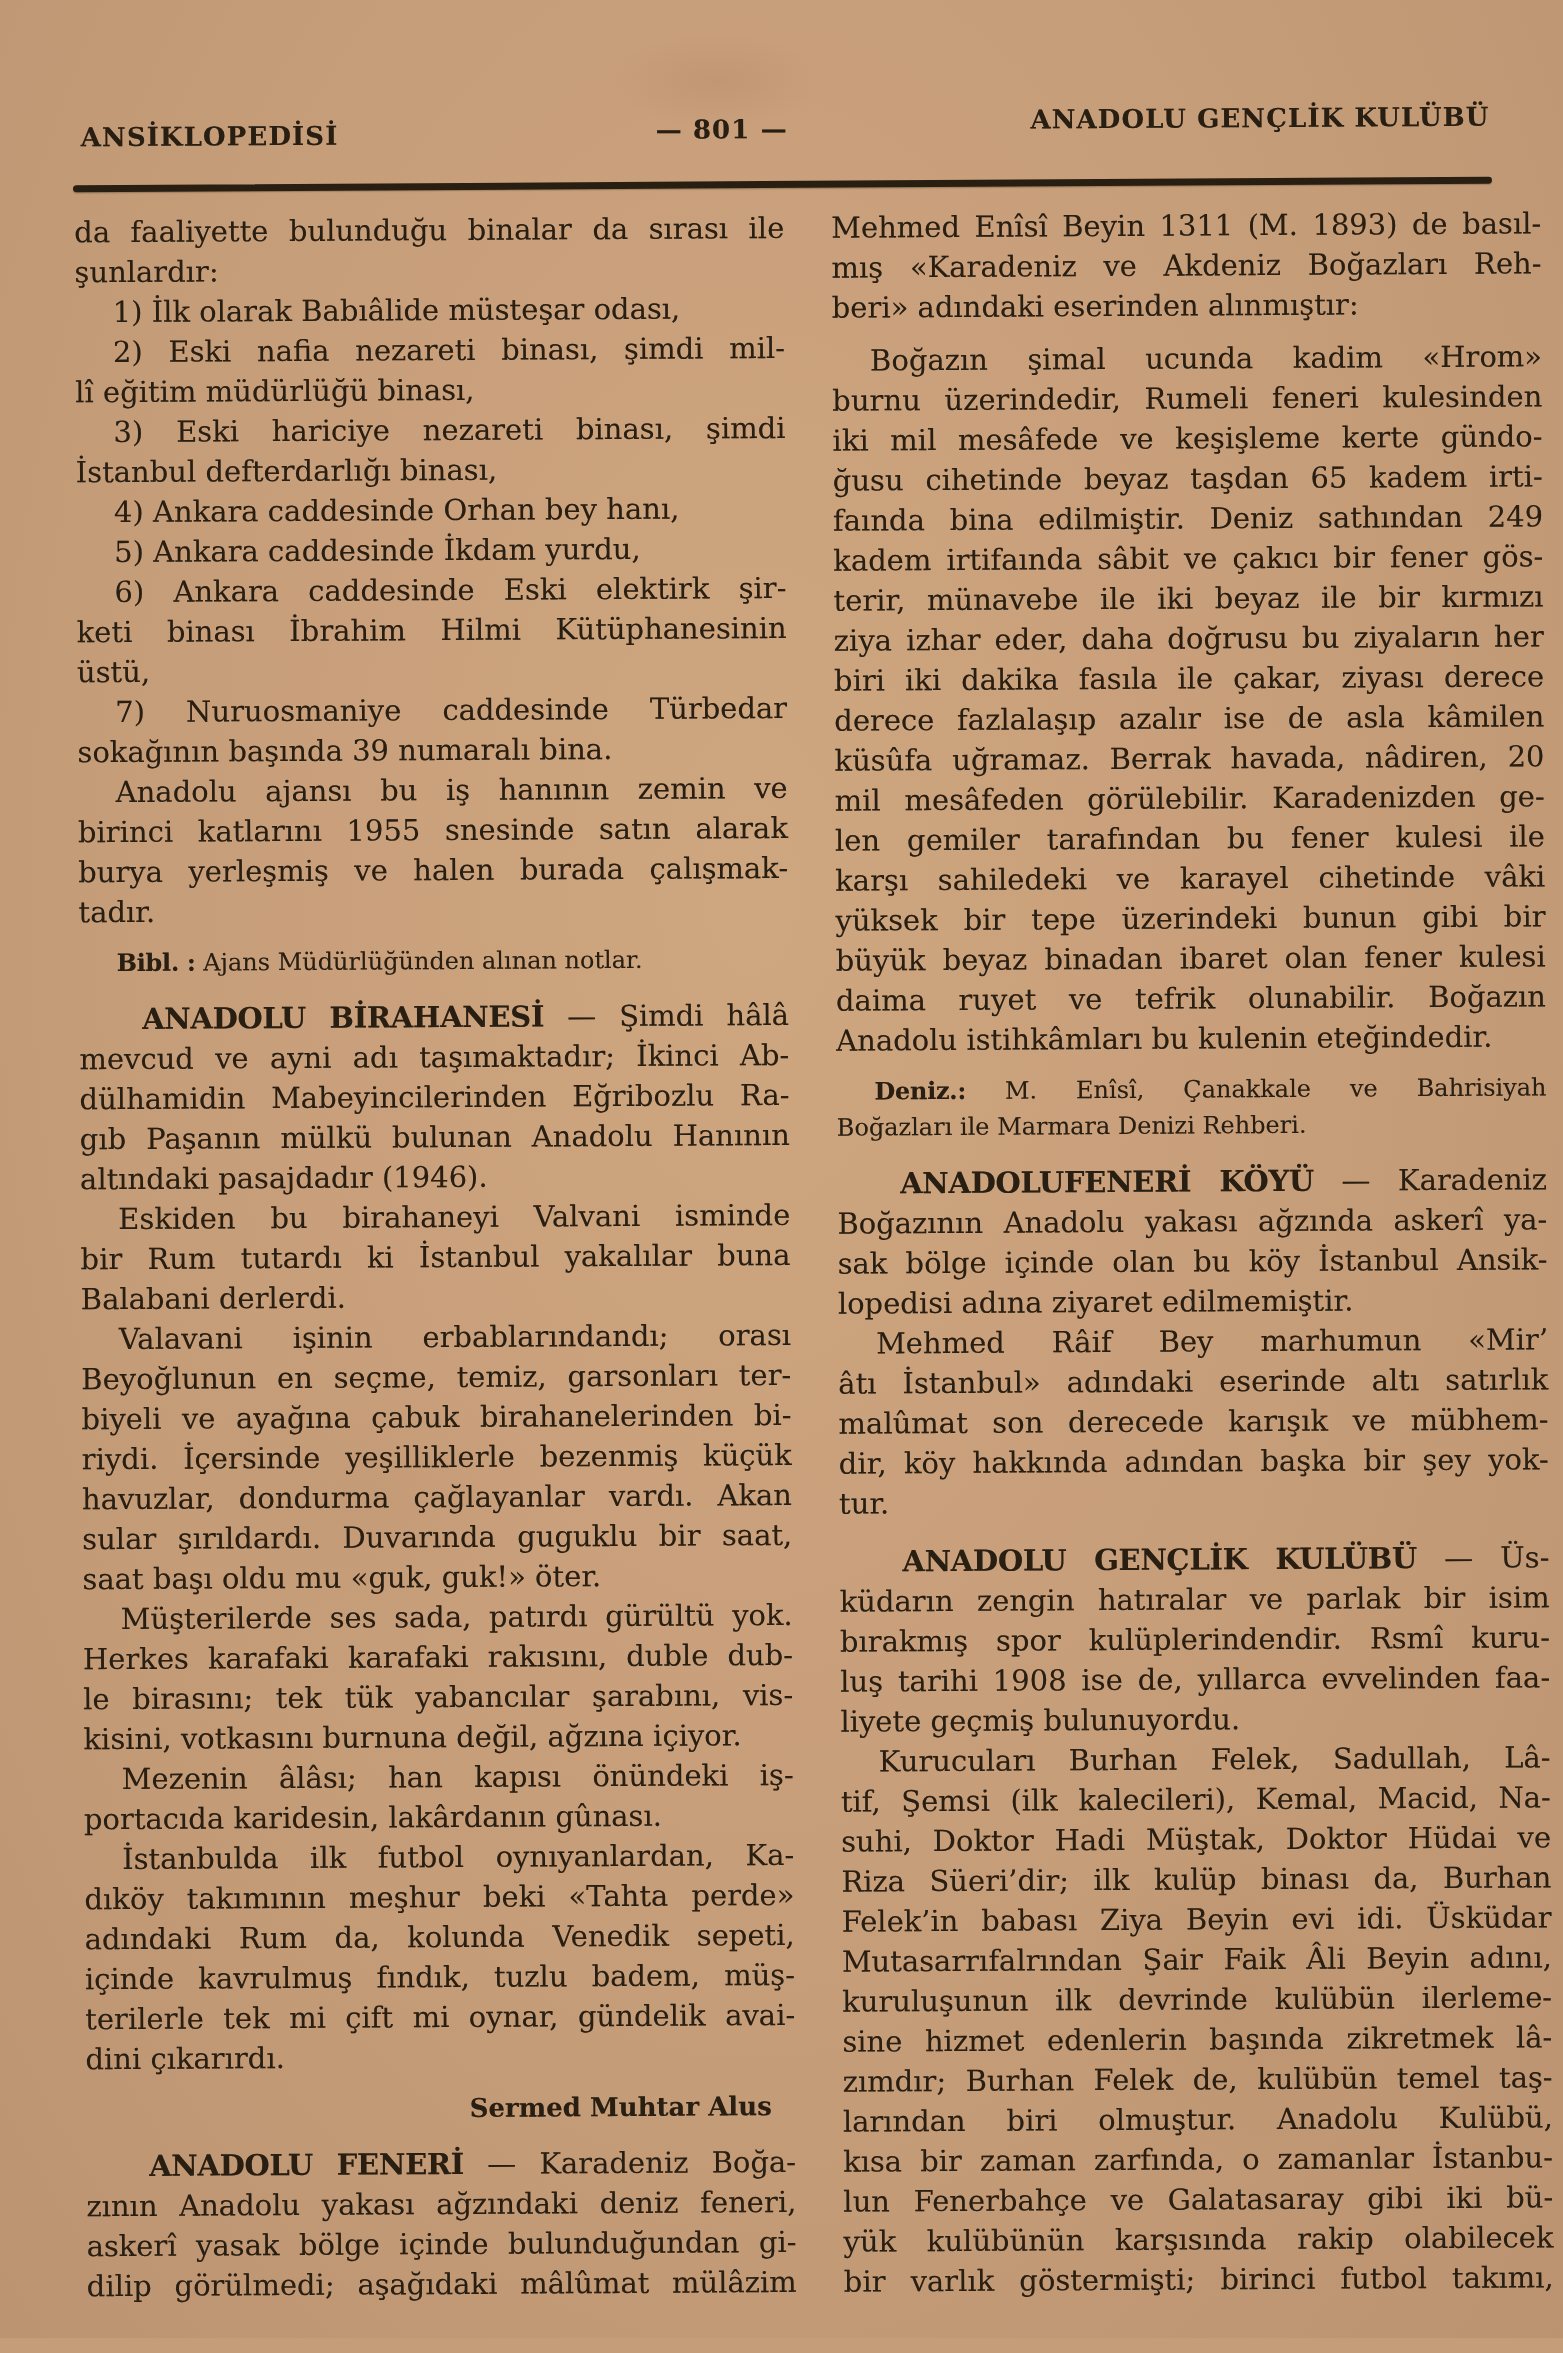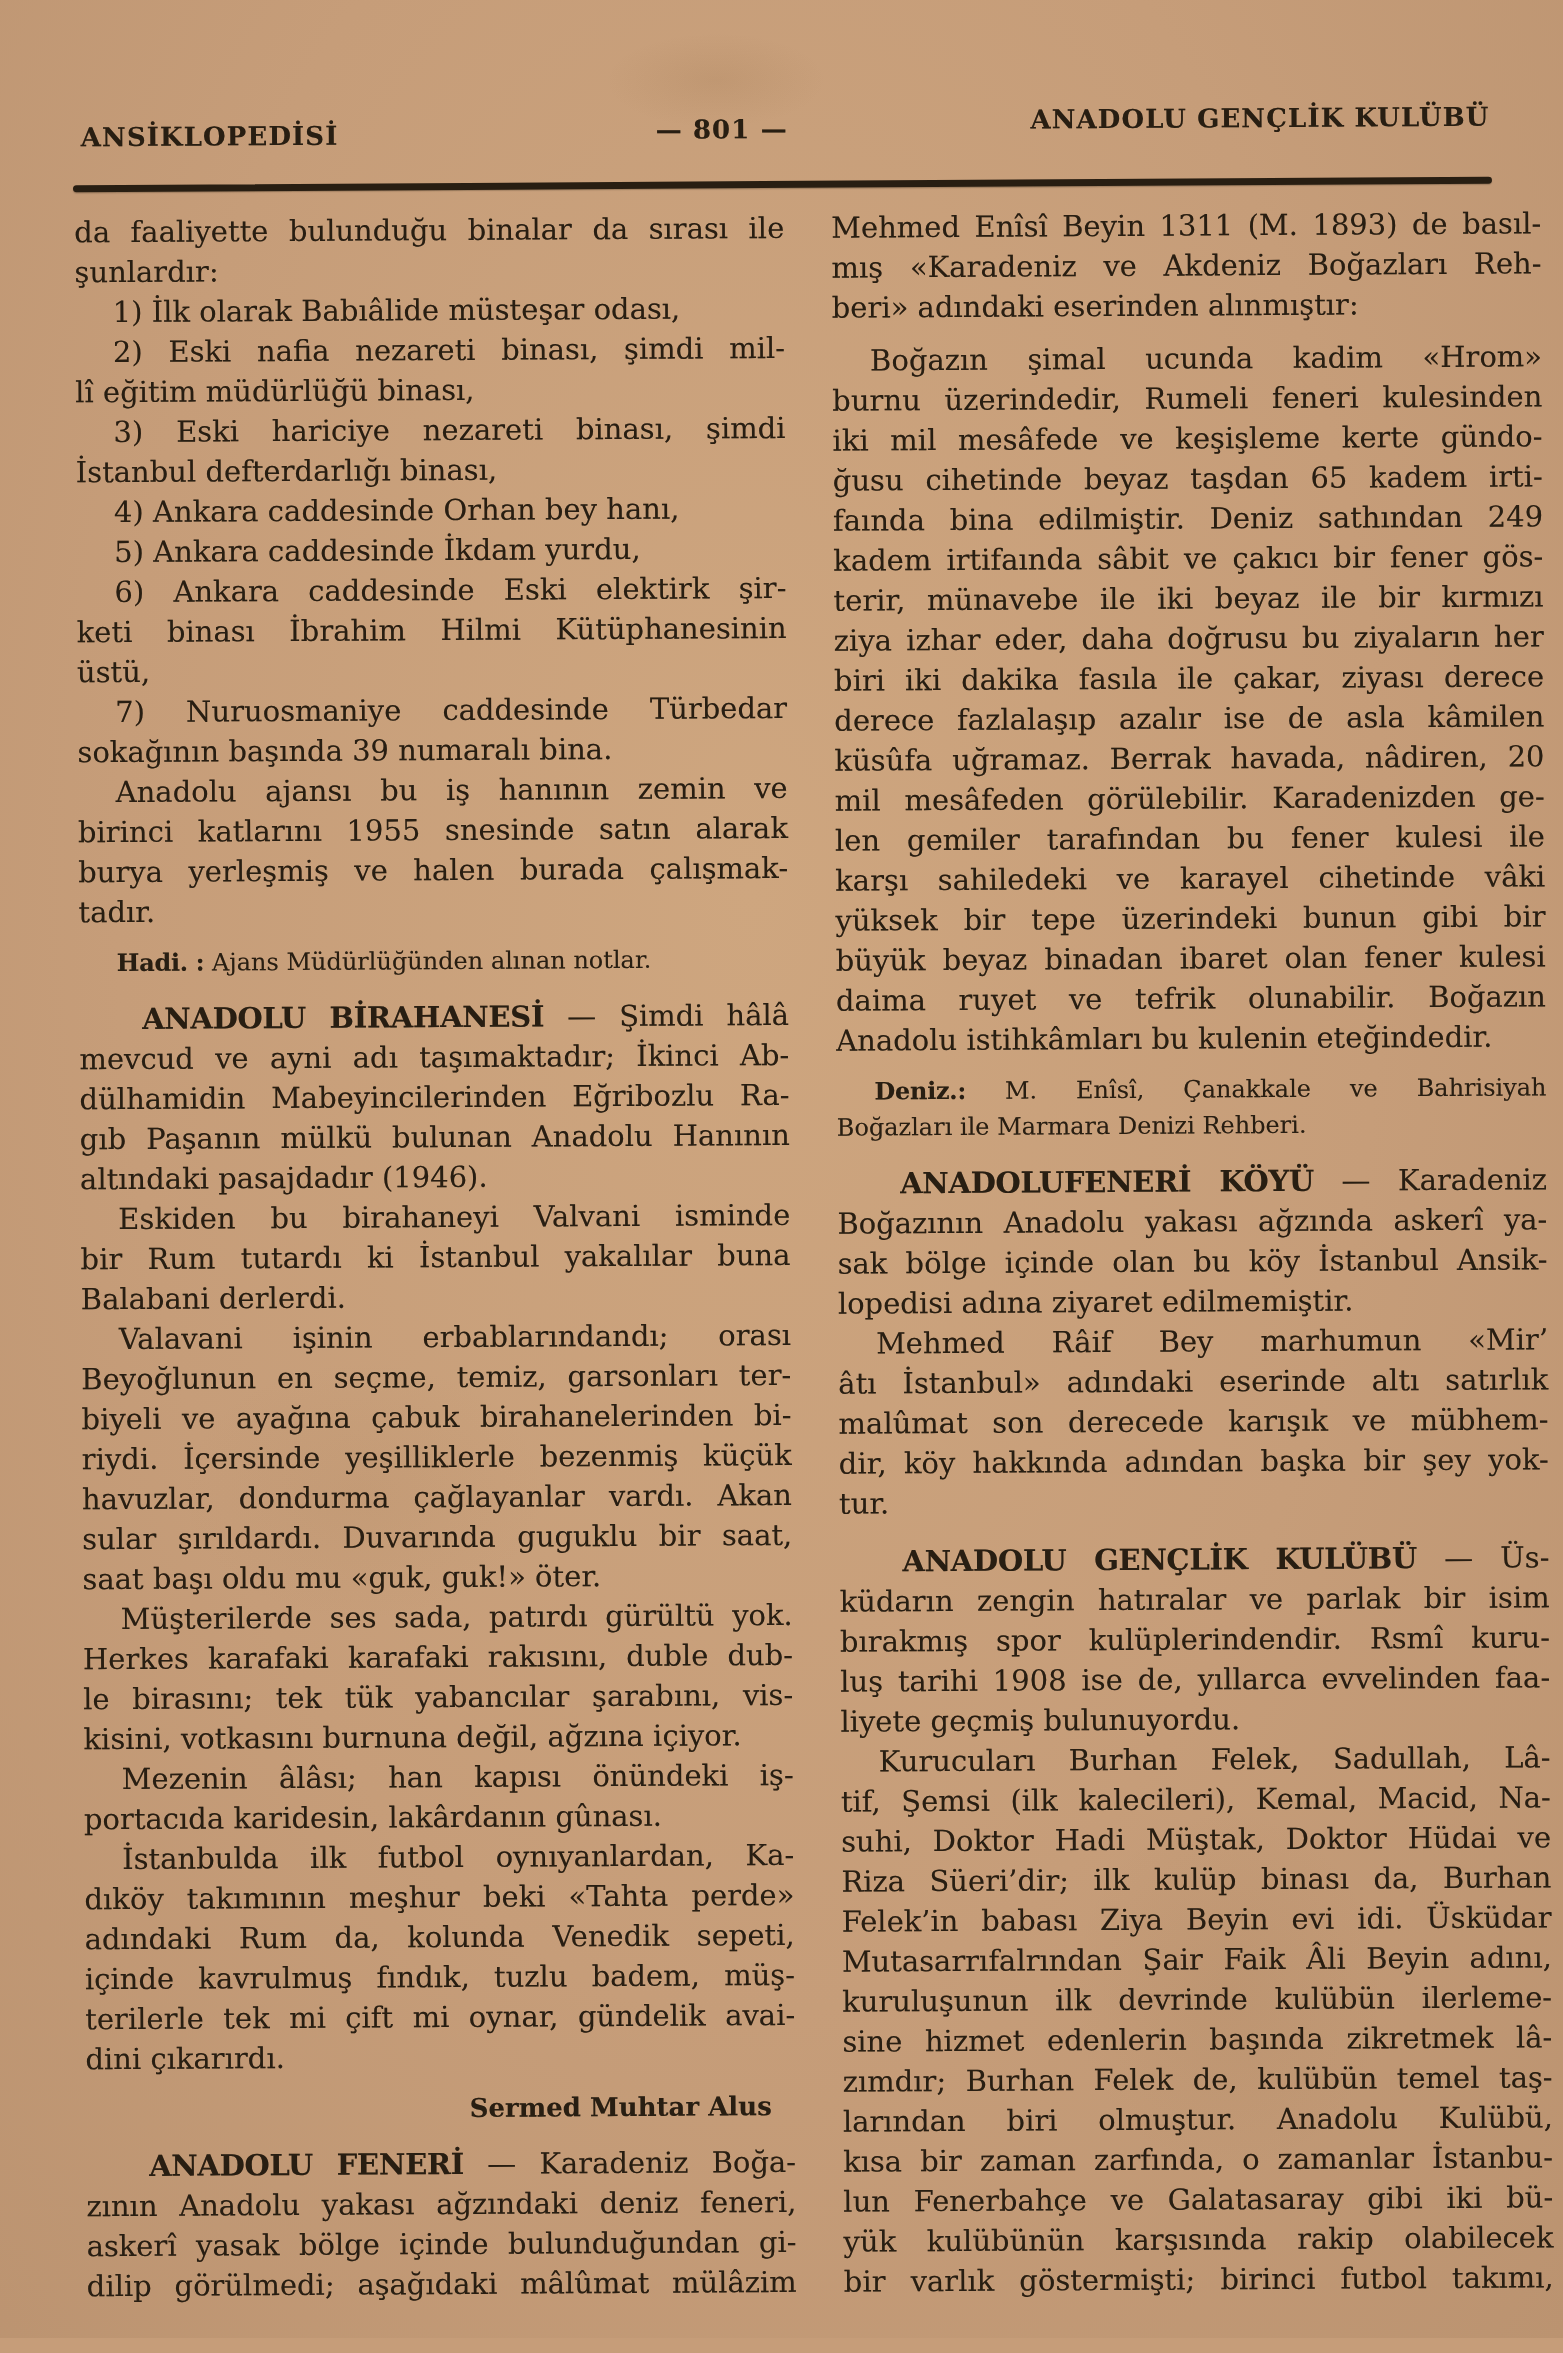--- a/index.html
+++ b/index.html
@@ -111,21 +111,21 @@
           <div class="line j i1">7) Nuruosmaniye caddesinde Türbedar</div>
           <div class="line">sokağının başında 39 numaralı bina.</div>
         </div>
         <div class="para body">
           <div class="line j i1">Anadolu ajansı bu iş hanının zemin ve</div>
           <div class="line j">birinci katlarını 1955 snesinde satın alarak</div>
           <div class="line j">burya yerleşmiş ve halen burada çalışmak-</div>
           <div class="line">tadır.</div>
         </div>
         <div class="para bib gap-sm">
-          <div class="line i1"><b>Hadi. :</b> Ajans Müdürlüğünden alınan notlar.</div>
+          <div class="line i1"><b>Bibl. :</b> Ajans Müdürlüğünden alınan notlar.</div>
         </div>
         <div class="para entry gap-lg">
           <div class="line j i2"><b>ANADOLU BİRAHANESİ</b> — Şimdi hâlâ</div>
           <div class="line j">mevcud ve ayni adı taşımaktadır; İkinci Ab-</div>
           <div class="line j">dülhamidin Mabeyincilerinden Eğribozlu Ra-</div>
           <div class="line j">gıb Paşanın mülkü bulunan Anadolu Hanının</div>
           <div class="line">altındaki pasajdadır (1946).</div>
         </div>
         <div class="para body">
           <div class="line j i1">Eskiden bu birahaneyi Valvani isminde</div>

